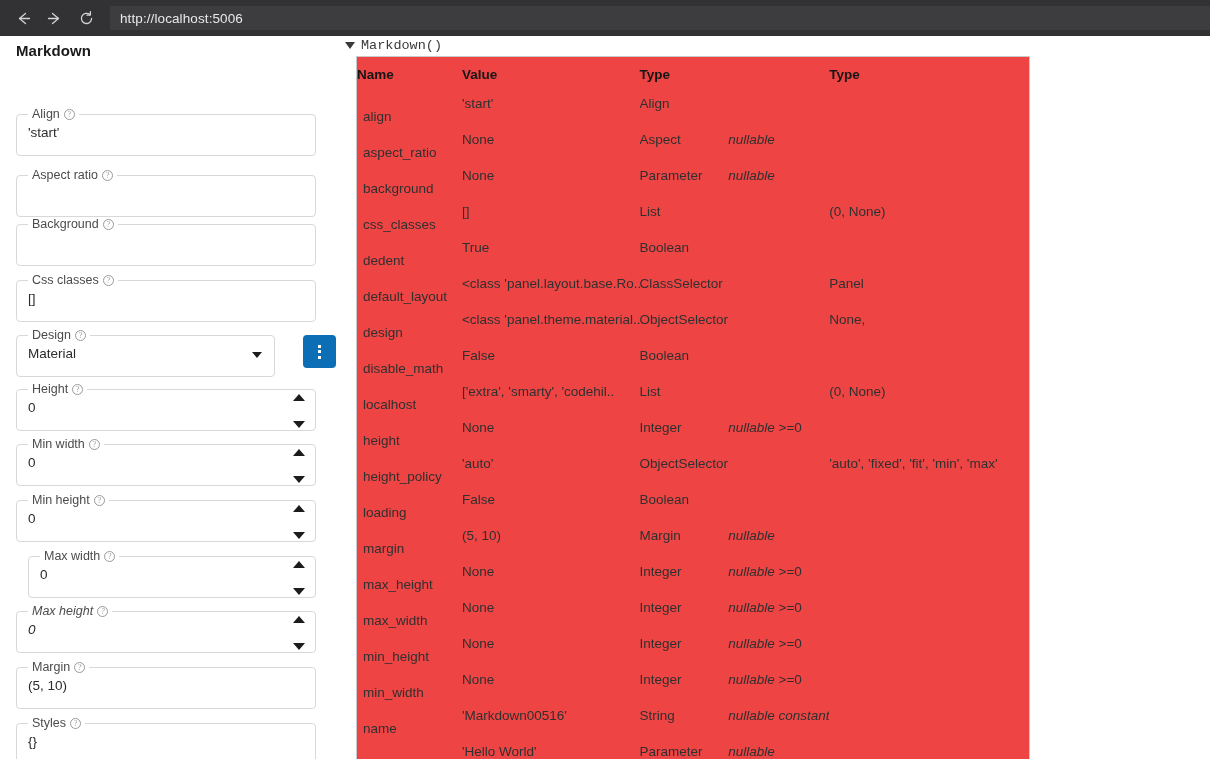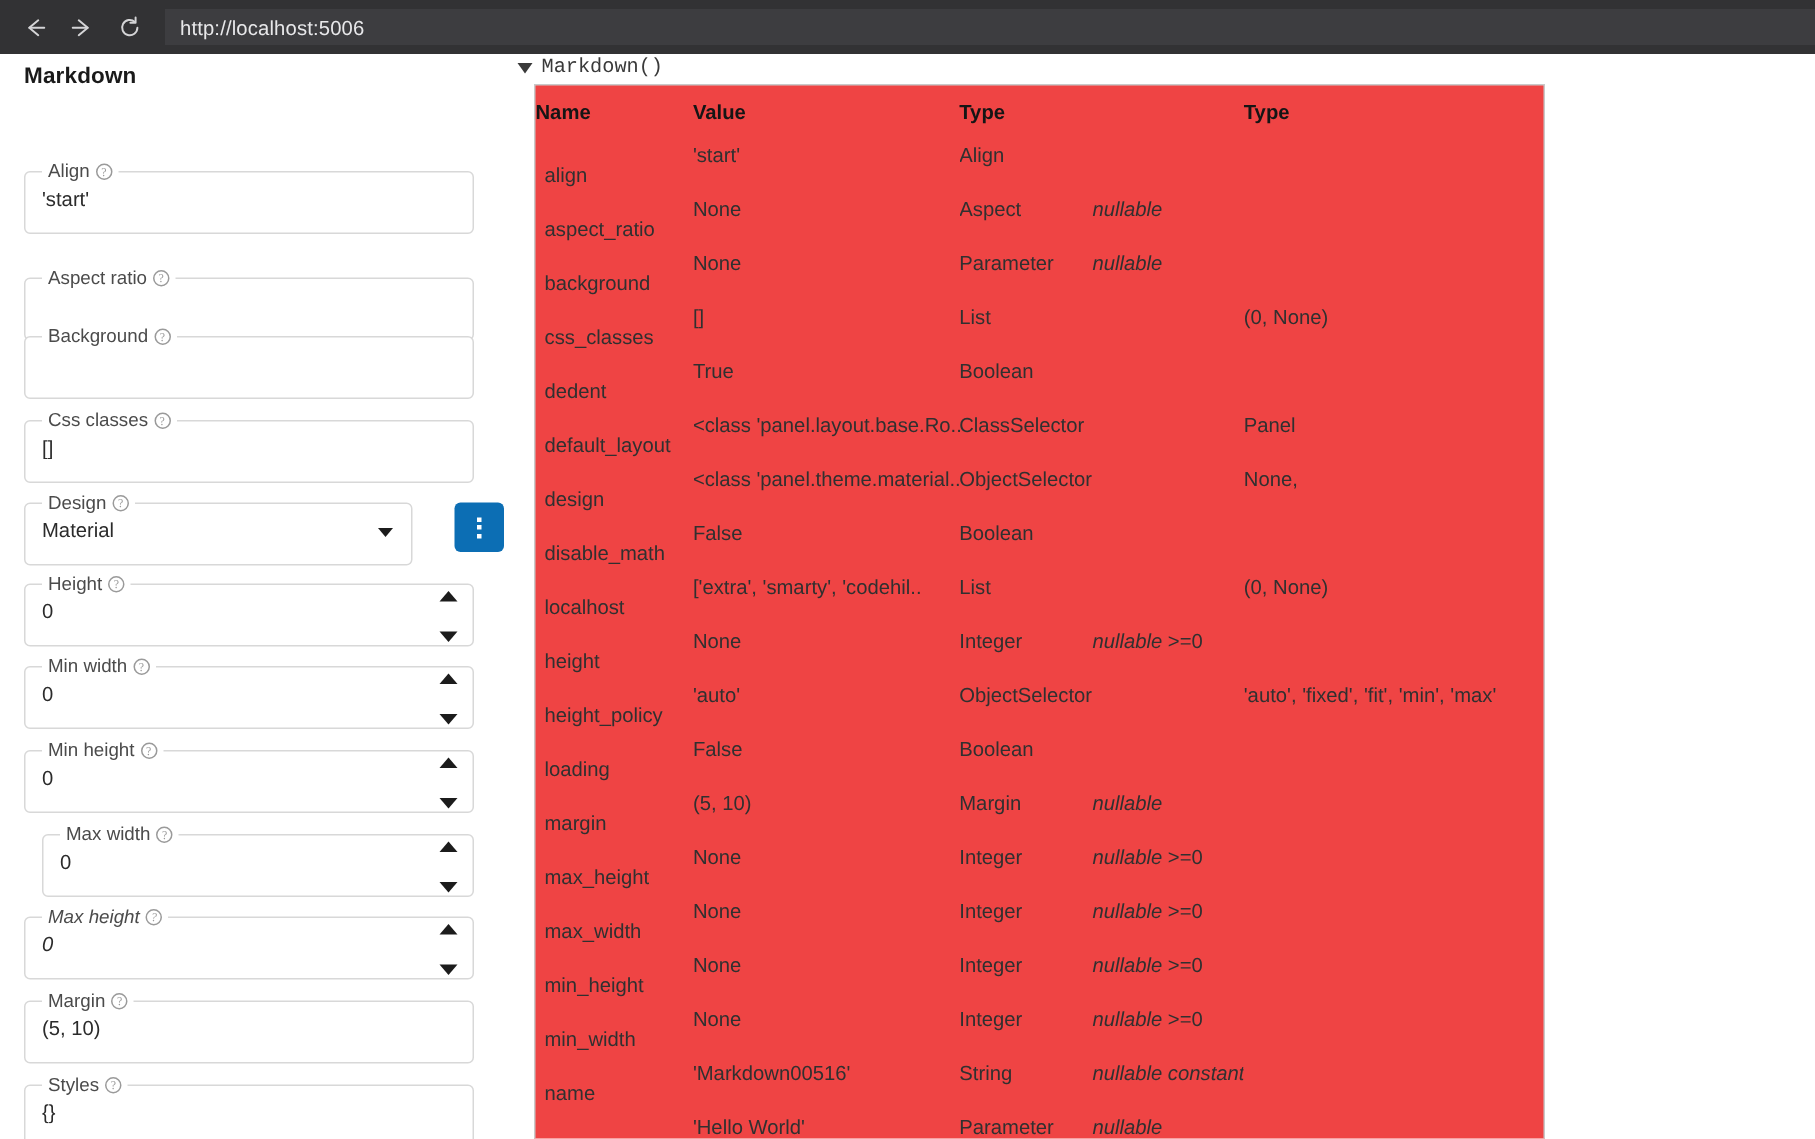--- a/index.html
+++ b/index.html
@@ -257,21 +257,21 @@
     <div id="widget-list">
         <div class="widget-row" style="top: 78px;">
           <div class="tf">
             <div class="tf-legend">
               <span>Align</span>
               <span class="help-icon">?</span>
             </div>
             <div class="tf-value">'start'</div>
           </div>
         </div>
-        <div class="widget-row" style="top: 149px; text-decoration: underline;">
+        <div class="widget-row" style="top: 139px; text-decoration: underline;">
           <div class="tf">
             <div class="tf-legend">
               <span>Aspect ratio</span>
               <span class="help-icon">?</span>
             </div>
             <div class="tf-value"></div>
           </div>
         </div>
         <div class="widget-row" style="top: 188px;">
           <div class="tf">

